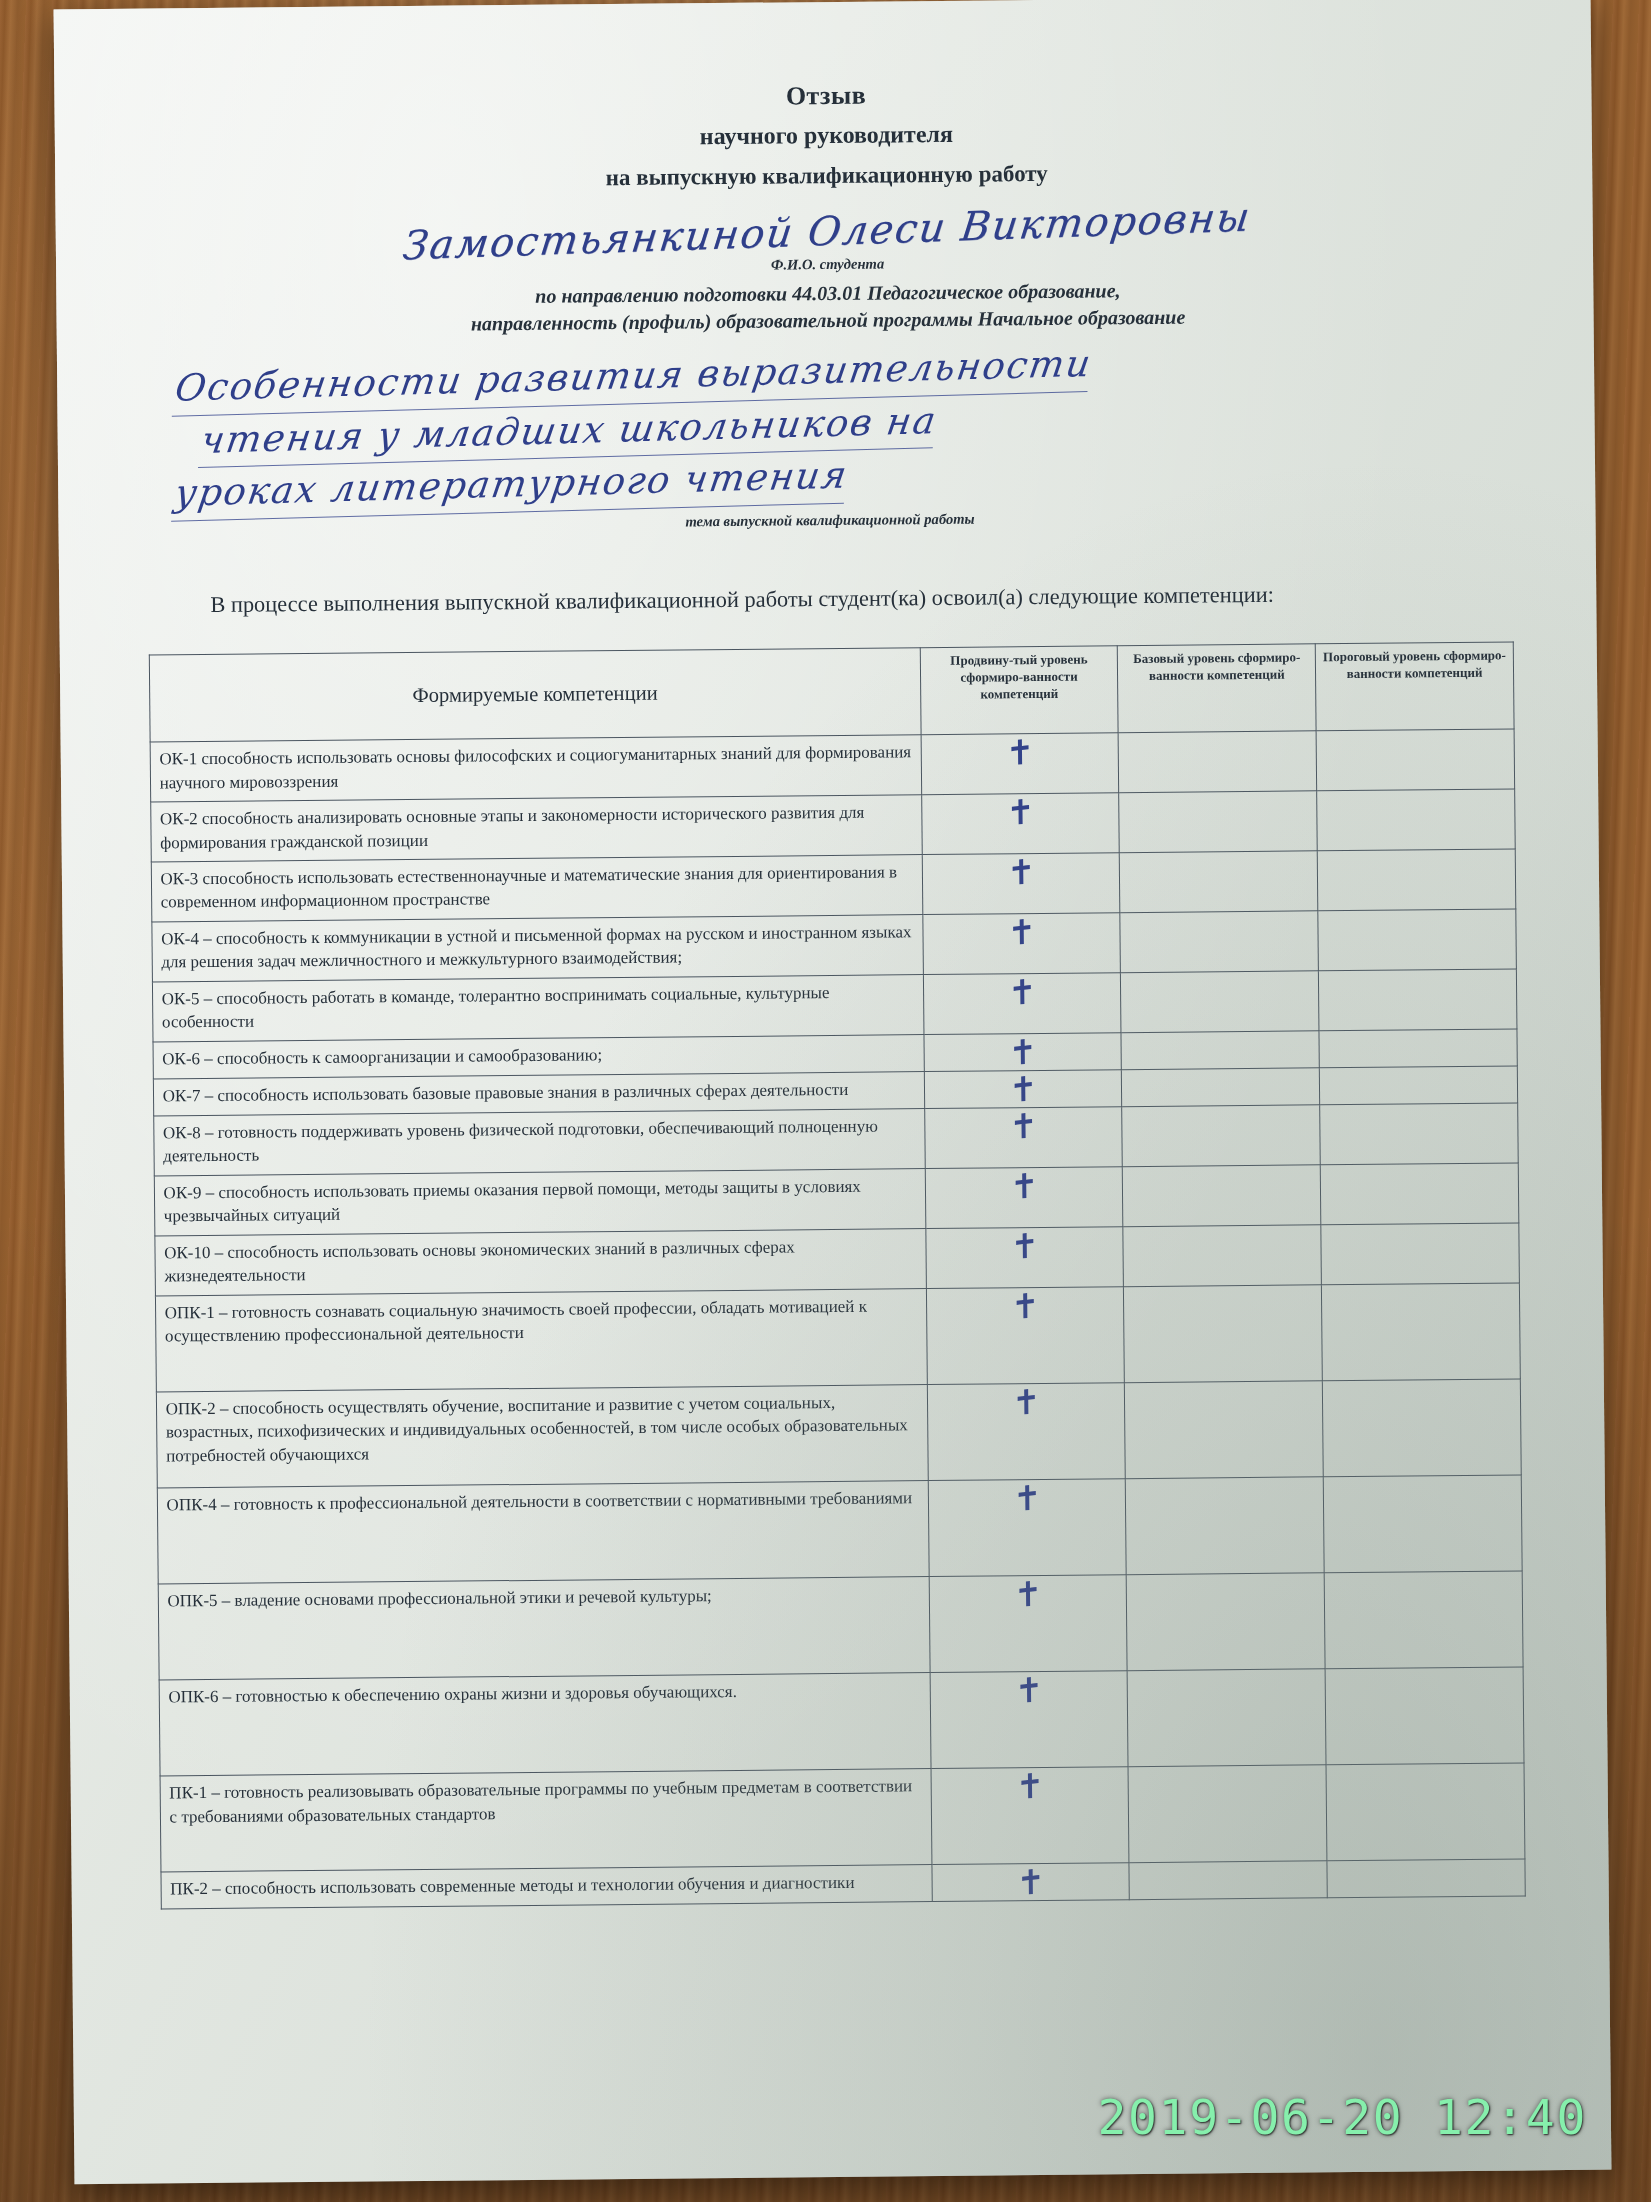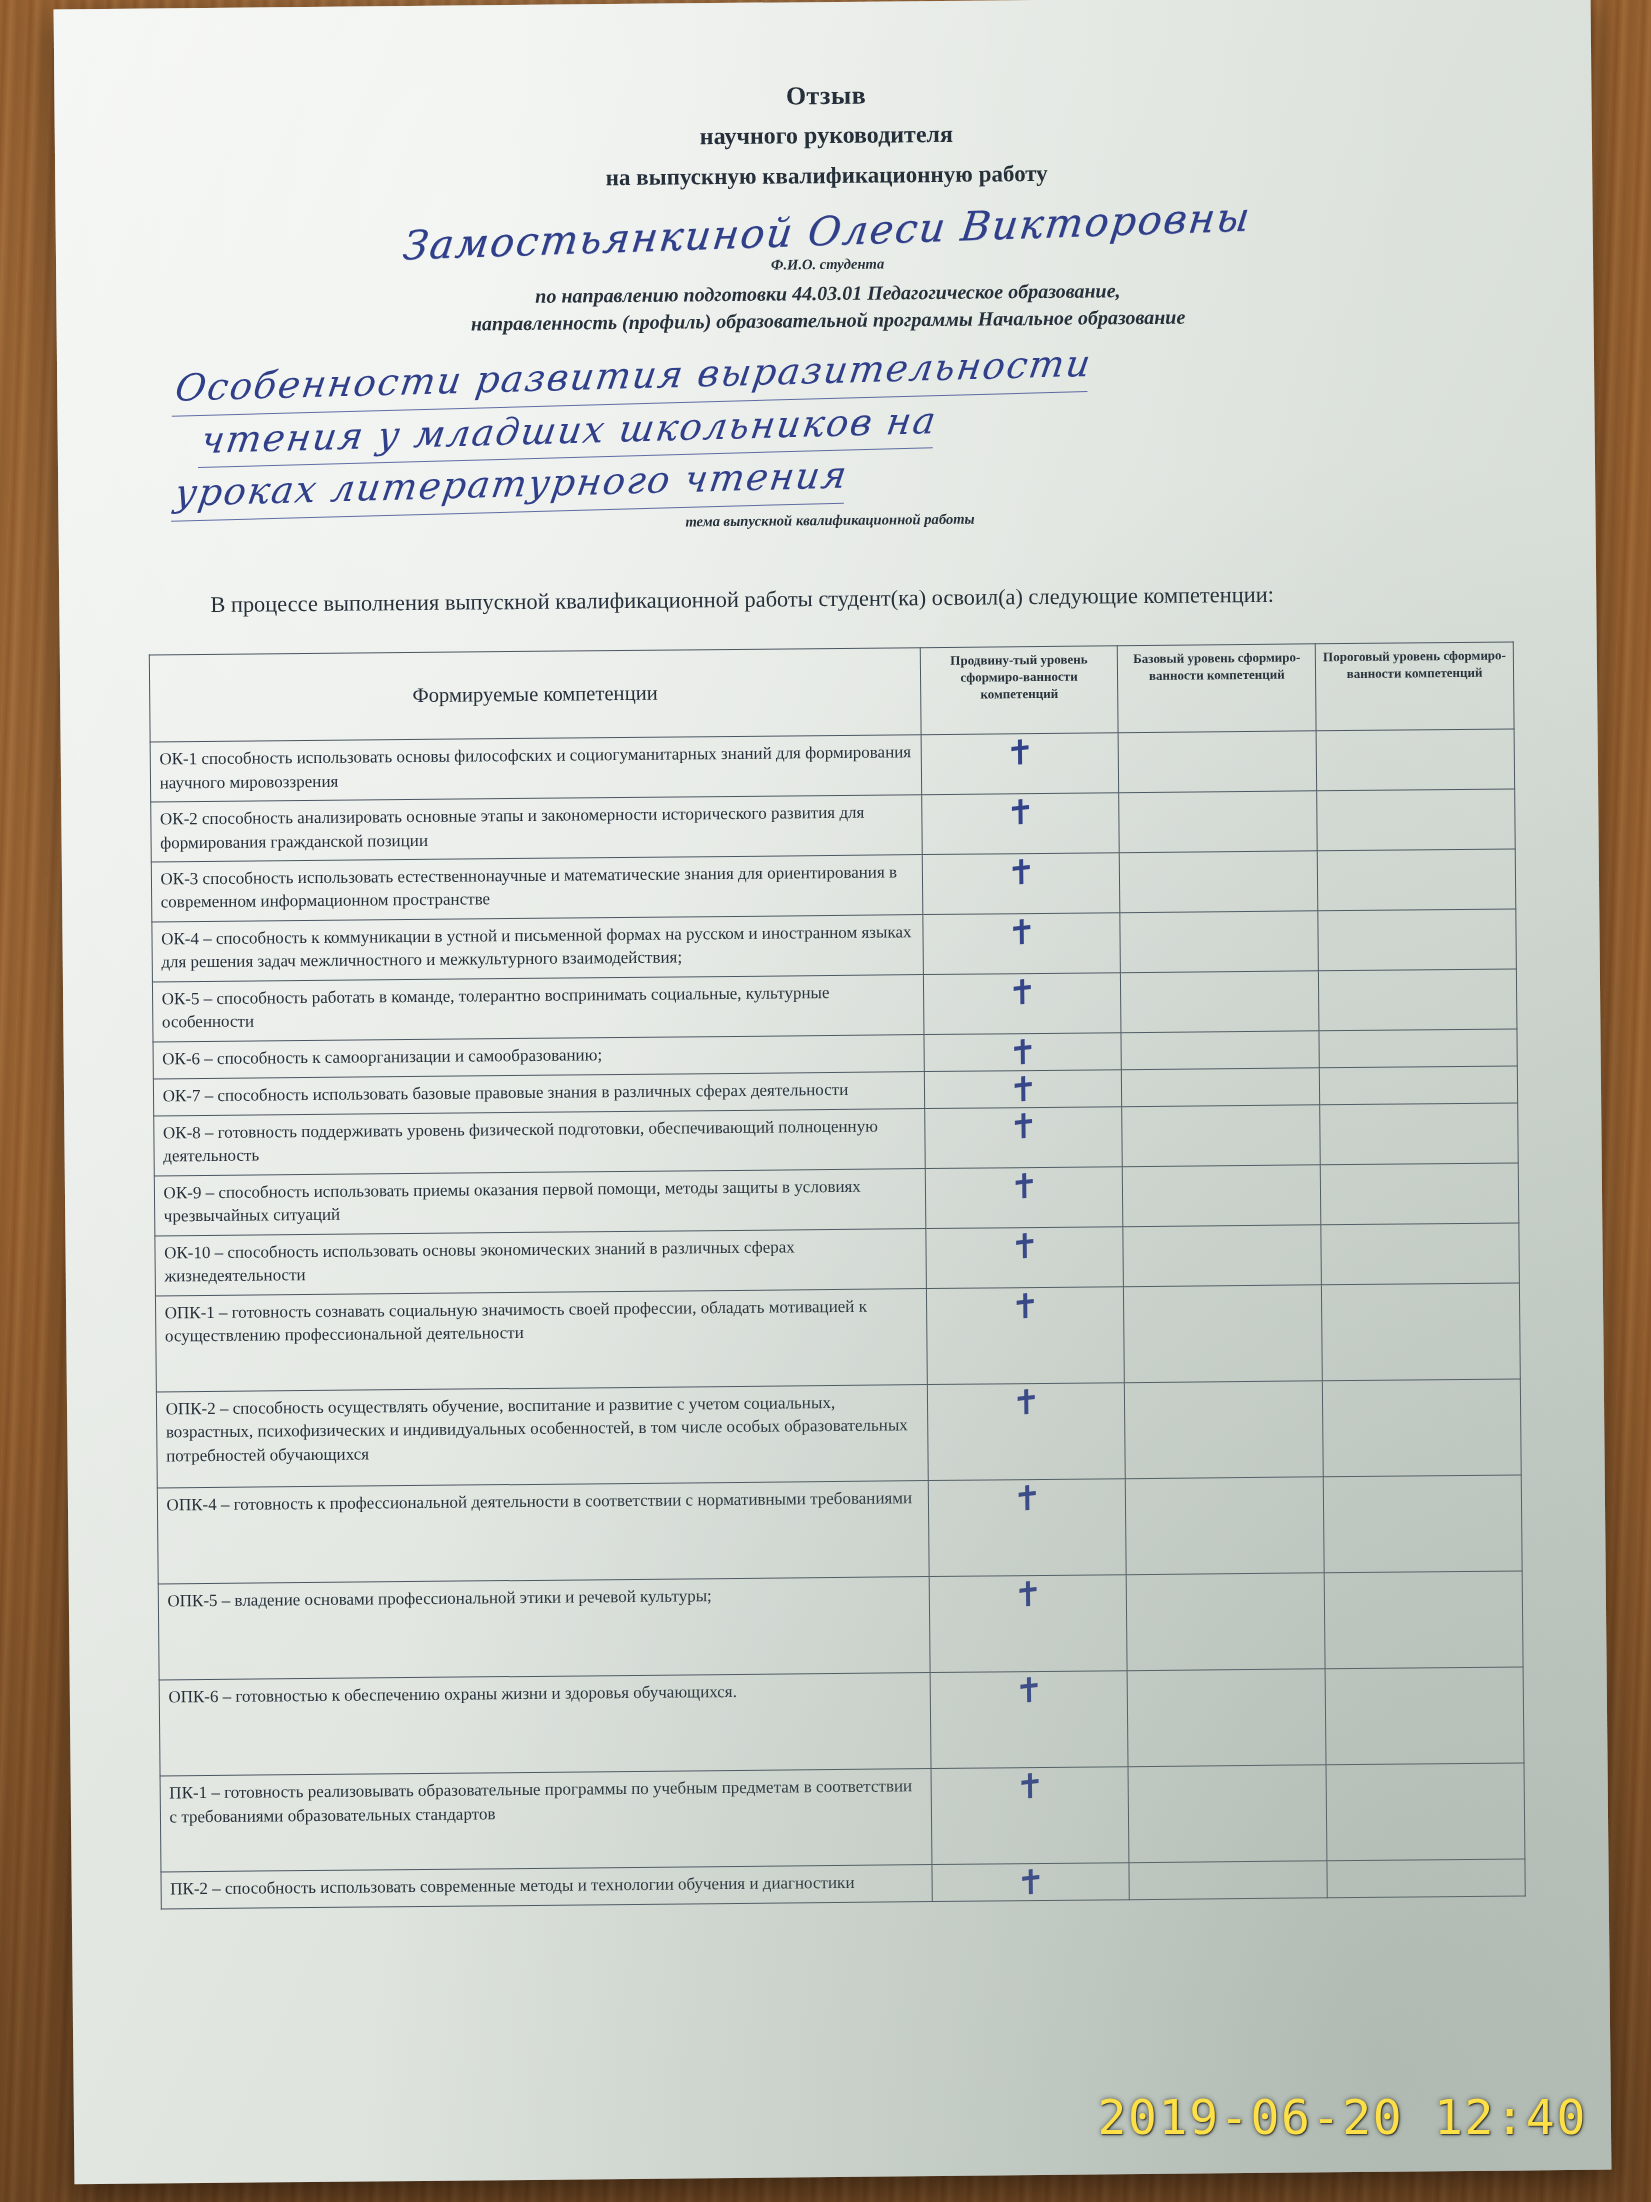--- a/index.html
+++ b/index.html
@@ -183,21 +183,21 @@
   }
   .r-tall td { height: 83px; }
 
   
   .timestamp {
     position: absolute;
     right: 64px;
     bottom: 57px;
     font-family: "DejaVu Sans Mono", monospace;
     font-size: 48px;
-    color: #fde047;
+    color: #86efac;
     letter-spacing: 1.7px;
     text-shadow: 0 0 5.2px rgba(0,0,0,0.55), 0.9px 0.9px 1.7px rgba(0,0,0,0.7);
   }
 </style>
 </head>
 <body>
 
 <div class="desk"></div>
 
 <div class="sheet">

